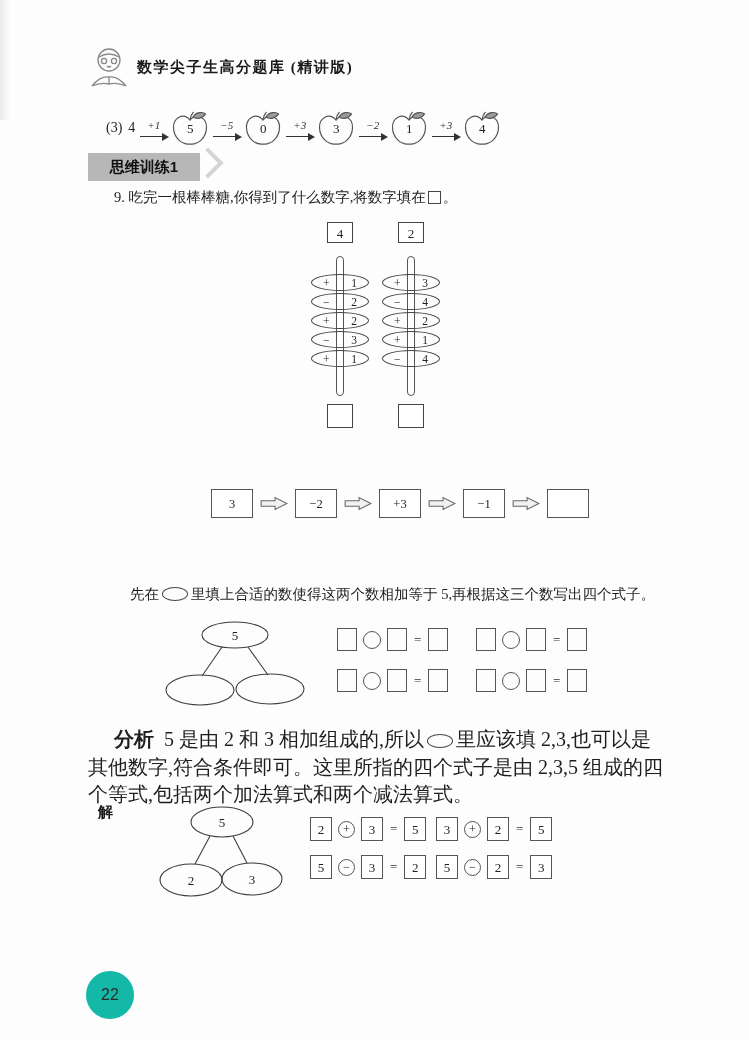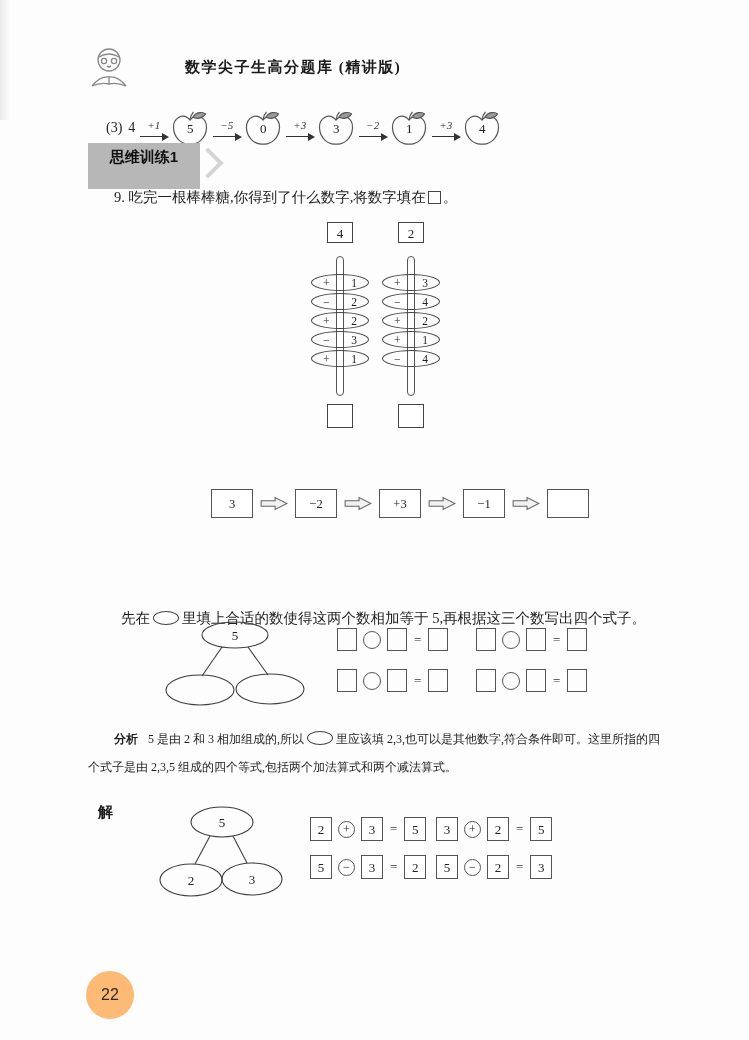--- a/index.html
+++ b/index.html
@@ -7,39 +7,39 @@
   .page {
     position:relative; width:749px; height:1040px; margin:0 auto;
     background:#fdfdfd; overflow:hidden;
     font-family:"Liberation Serif","DejaVu Serif",serif; color:#222;
   }
   .page::before { content:""; position:absolute; left:0; top:0; width:10px; height:120px;
     background:linear-gradient(to right,#e9e9e9,rgba(255,255,255,0)); }
   .abs { position:absolute; }
 
   
-  .hdr-title { left:137px; top:58px; font-size:15px; font-weight:bold; letter-spacing:1.5px; color:#1a1a1a;margin-left:48px; }
+  .hdr-title { left:137px; top:58px; font-size:15px; font-weight:bold; letter-spacing:1.5px; color:#1a1a1a; }
   .logo { left:84px; top:44px; width:50px; height:48px; }
 
   
   .p3row { left:106px; top:108px; display:flex; align-items:center; height:40px; font-size:14px; }
   .p3lbl { margin-right:4px; }
   .p3start { margin:0 2px; }
   .step { display:flex; align-items:center; }
   .sarr { display:inline-flex; flex-direction:column; align-items:center; margin:0 3px; }
   .sop { font-size:11px; height:13px; line-height:13px; color:#333; }
   .sline { width:27px; height:5px; border-bottom:1.3px solid #333; position:relative; }
   .sline::after { content:""; position:absolute; right:-2px; bottom:-4.5px;
     border:4px solid transparent; border-left:7px solid #333; border-right:0; }
   .apple { position:relative; width:40px; height:37px; display:inline-block; }
   .apple svg { position:absolute; left:0; top:0; }
   .apple-num { position:absolute; left:0; top:11px; width:100%; text-align:center; font-size:13px; }
 
   
-  .badge1 { left:88px; top:143px; width:112px; height:46px; background:#b7b7b7; color:#111;
+  .badge1 { left:88px; top:153px; width:112px; height:28px; background:#b7b7b7; color:#111;
     font-family:"Liberation Sans","DejaVu Sans",sans-serif; font-weight:bold; font-size:15px;
     text-align:center; line-height:28px; z-index:2; }
   .chev { left:197px; top:152px; width:22px; height:22px; transform:rotate(45deg);
     border-top:4px solid #d4d4d4; border-right:4px solid #d4d4d4; z-index:1; }
 
   .qtext { font-size:14.5px; color:#1e1e1e; }
   .q1 { left:114px; top:188px; }
   .q2 { left:114px; top:450px; }
   .in-sq { display:inline-block; width:13px; height:13px; border:1px solid #444; vertical-align:-2px; margin:0 2px; }
   .in-oval { display:inline-block; width:26px; height:14px; border:1px solid #444; border-radius:50%; vertical-align:-2px; margin:0 3px; }
@@ -60,48 +60,48 @@
 
   
   .path-row { left:211px; top:489px; display:flex; align-items:center; gap:7px; }
   .pbox { width:42px; height:29px; border:1px solid #555; text-align:center; line-height:28px;
     font-size:12.5px; background:#fff; }
 
   
   .badge2 { left:88px; top:544px; width:118px; height:31px; border:2px solid #2e2e2e; border-radius:9px;
     background:#fff; font-family:"Liberation Sans","DejaVu Sans",sans-serif; font-weight:bold;
     font-size:15px; text-align:center; line-height:27px; color:#111; }
-  .intro { left:121px; top:585px;margin-top:24px; }
+  .intro { left:130px; top:585px; }
 
   svg.diagram { overflow:visible; }
   svg.diagram ellipse { fill:none; stroke:#3d3d3d; stroke-width:1.1; }
   svg.diagram line { stroke:#3d3d3d; stroke-width:1.1; }
   svg.diagram text { font-size:13px; fill:#222; font-family:"Liberation Serif","DejaVu Serif",serif; }
 
   
   .beq { display:flex; align-items:center; gap:6px; }
   .bsq { width:20px; height:23px; border:1px solid #555; }
   .bcirc { width:18px; height:18px; border:1px solid #555; border-radius:50%; }
   .beqs, .seqs { font-size:13px; color:#333; padding:0 1px; }
 
   
-  .analysis { left:88px; top:726px; width:578px; font-size:12px; line-height:27.5px;
+  .analysis { left:88px; top:726px; width:578px; font-size:20px; line-height:27.5px;
     text-indent:26px; color:#1e1e1e; }
   .alabel { font-weight:bold; margin-right:10px; }
   .slabel { left:98px; top:803px; font-size:15px; font-weight:bold; color:#1a1a1a; }
 
   
   .seq { display:flex; align-items:center; gap:6px; }
   .sqv { width:22px; height:24px; border:1px solid #555; text-align:center; line-height:23px;
     font-size:13px; background:#fff; }
   .opcirc { width:17px; height:17px; border:1px solid #555; border-radius:50%; text-align:center;
     line-height:15px; font-size:12px; }
 
   
-  .pgnum { left:86px; top:971px; width:48px; height:48px; border-radius:50%; background:#fdba74;
+  .pgnum { left:86px; top:971px; width:48px; height:48px; border-radius:50%; background:#14b8a6;
     text-align:center; line-height:48px; font-size:16px; color:#2b2b2b;
     font-family:"Liberation Sans","DejaVu Sans",sans-serif; }
   .watermark { right:6px; top:1032px; font-size:21px; font-weight:bold; letter-spacing:1px;
     font-family:"Liberation Sans","DejaVu Sans",sans-serif; color:#fcfcfc;
     text-shadow:1.5px 1.5px 0 #999, -1px -1px 0 #c8c8c8, 1px -1px 0 #b5b5b5, -1px 1px 0 #b5b5b5, 2.5px 2.5px 3px #8d8d8d;margin-top:43px; }
 </style>
 </head>
 <body>
 
 <div class="page">

